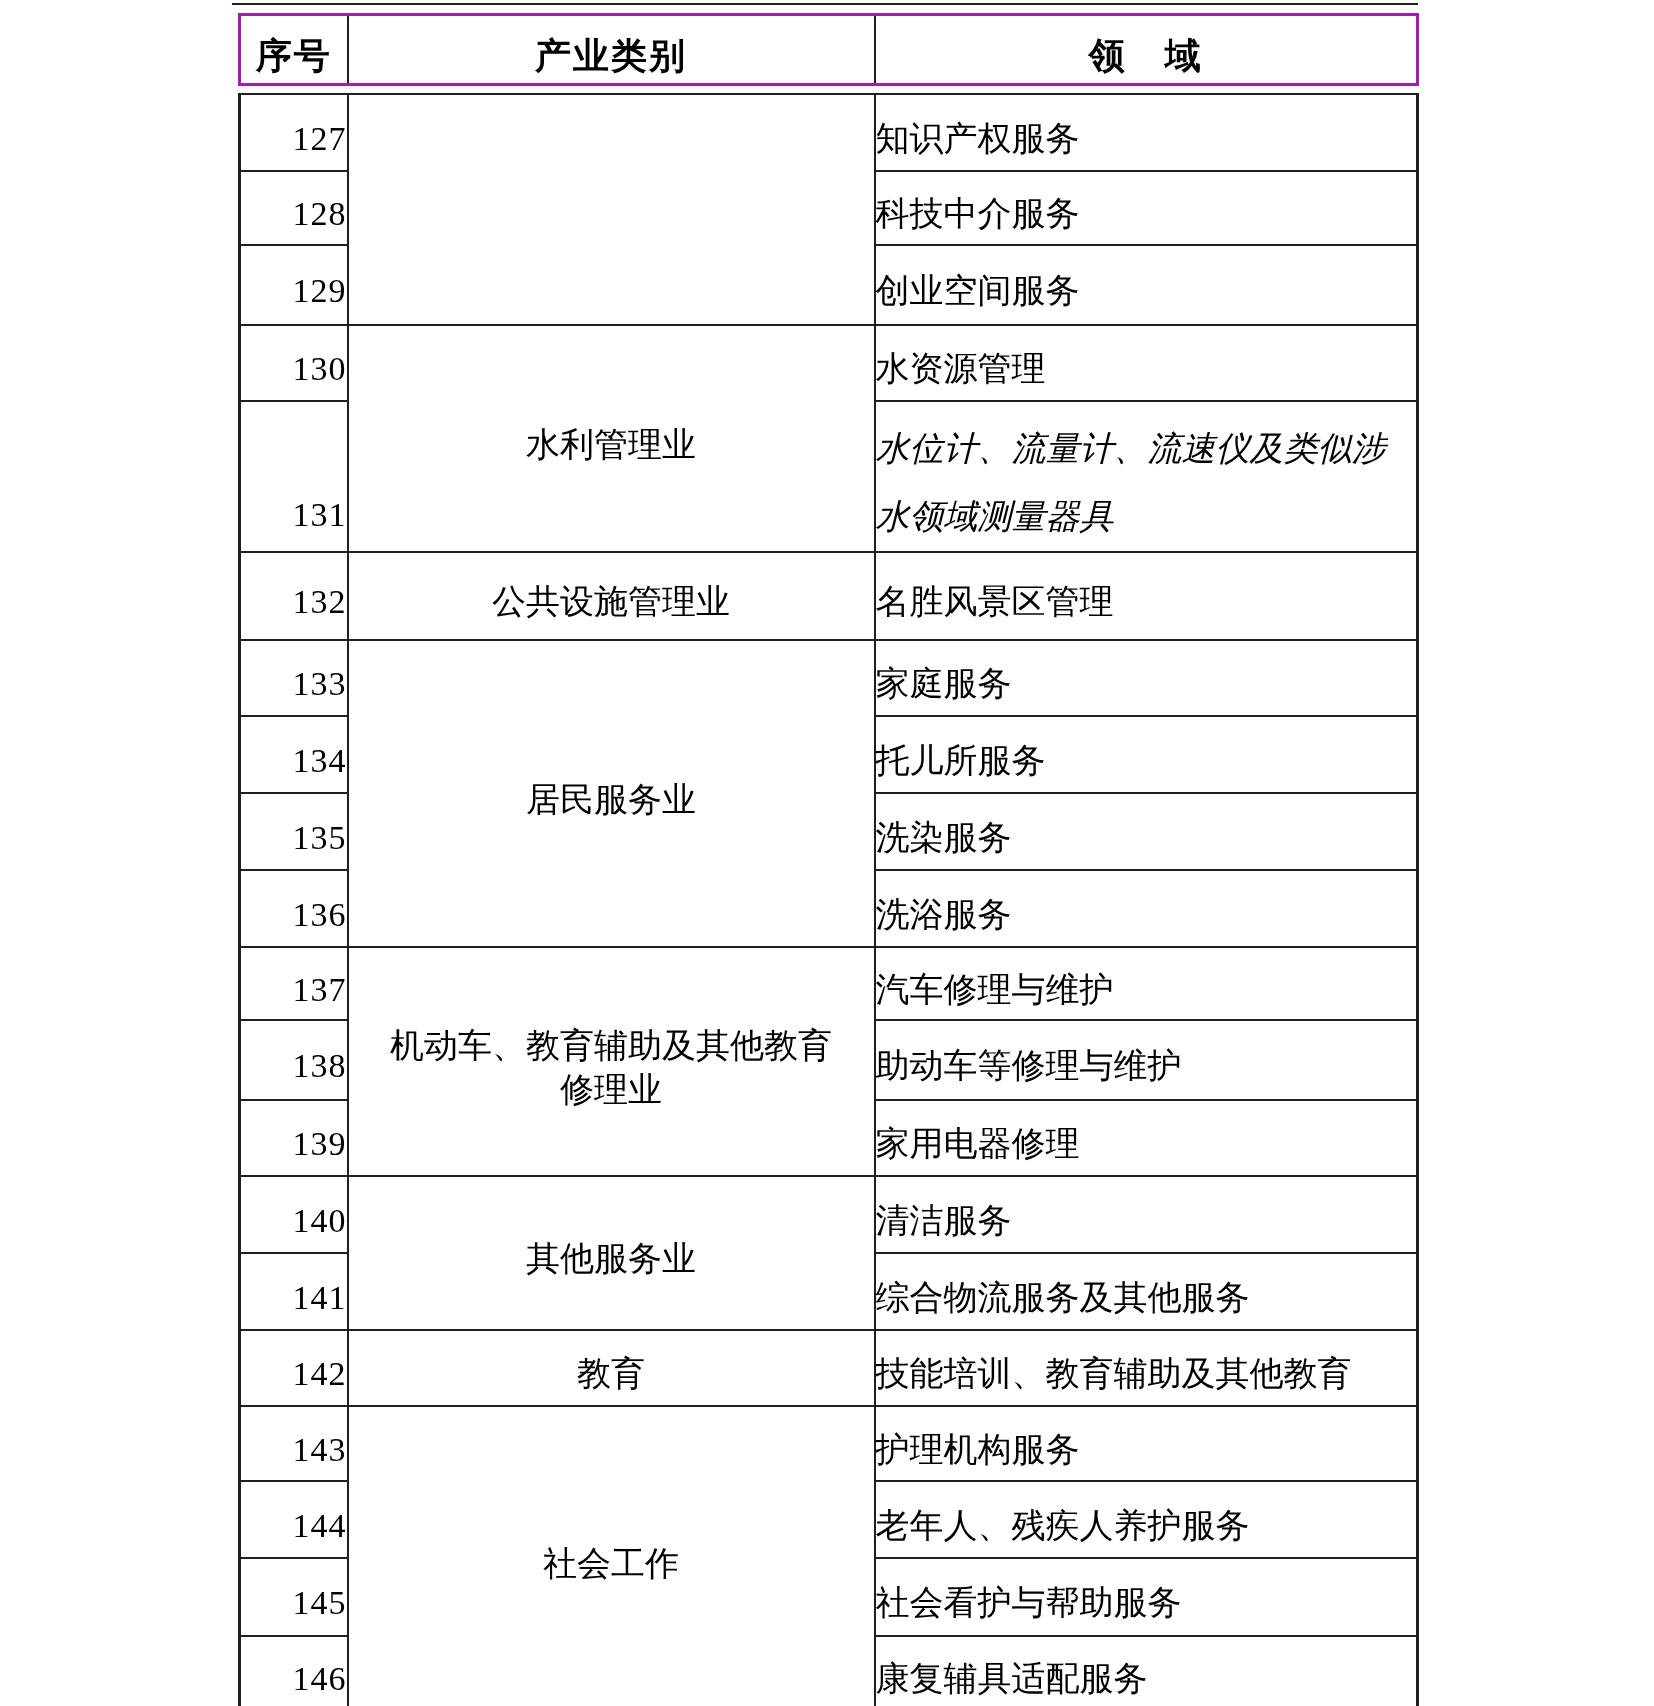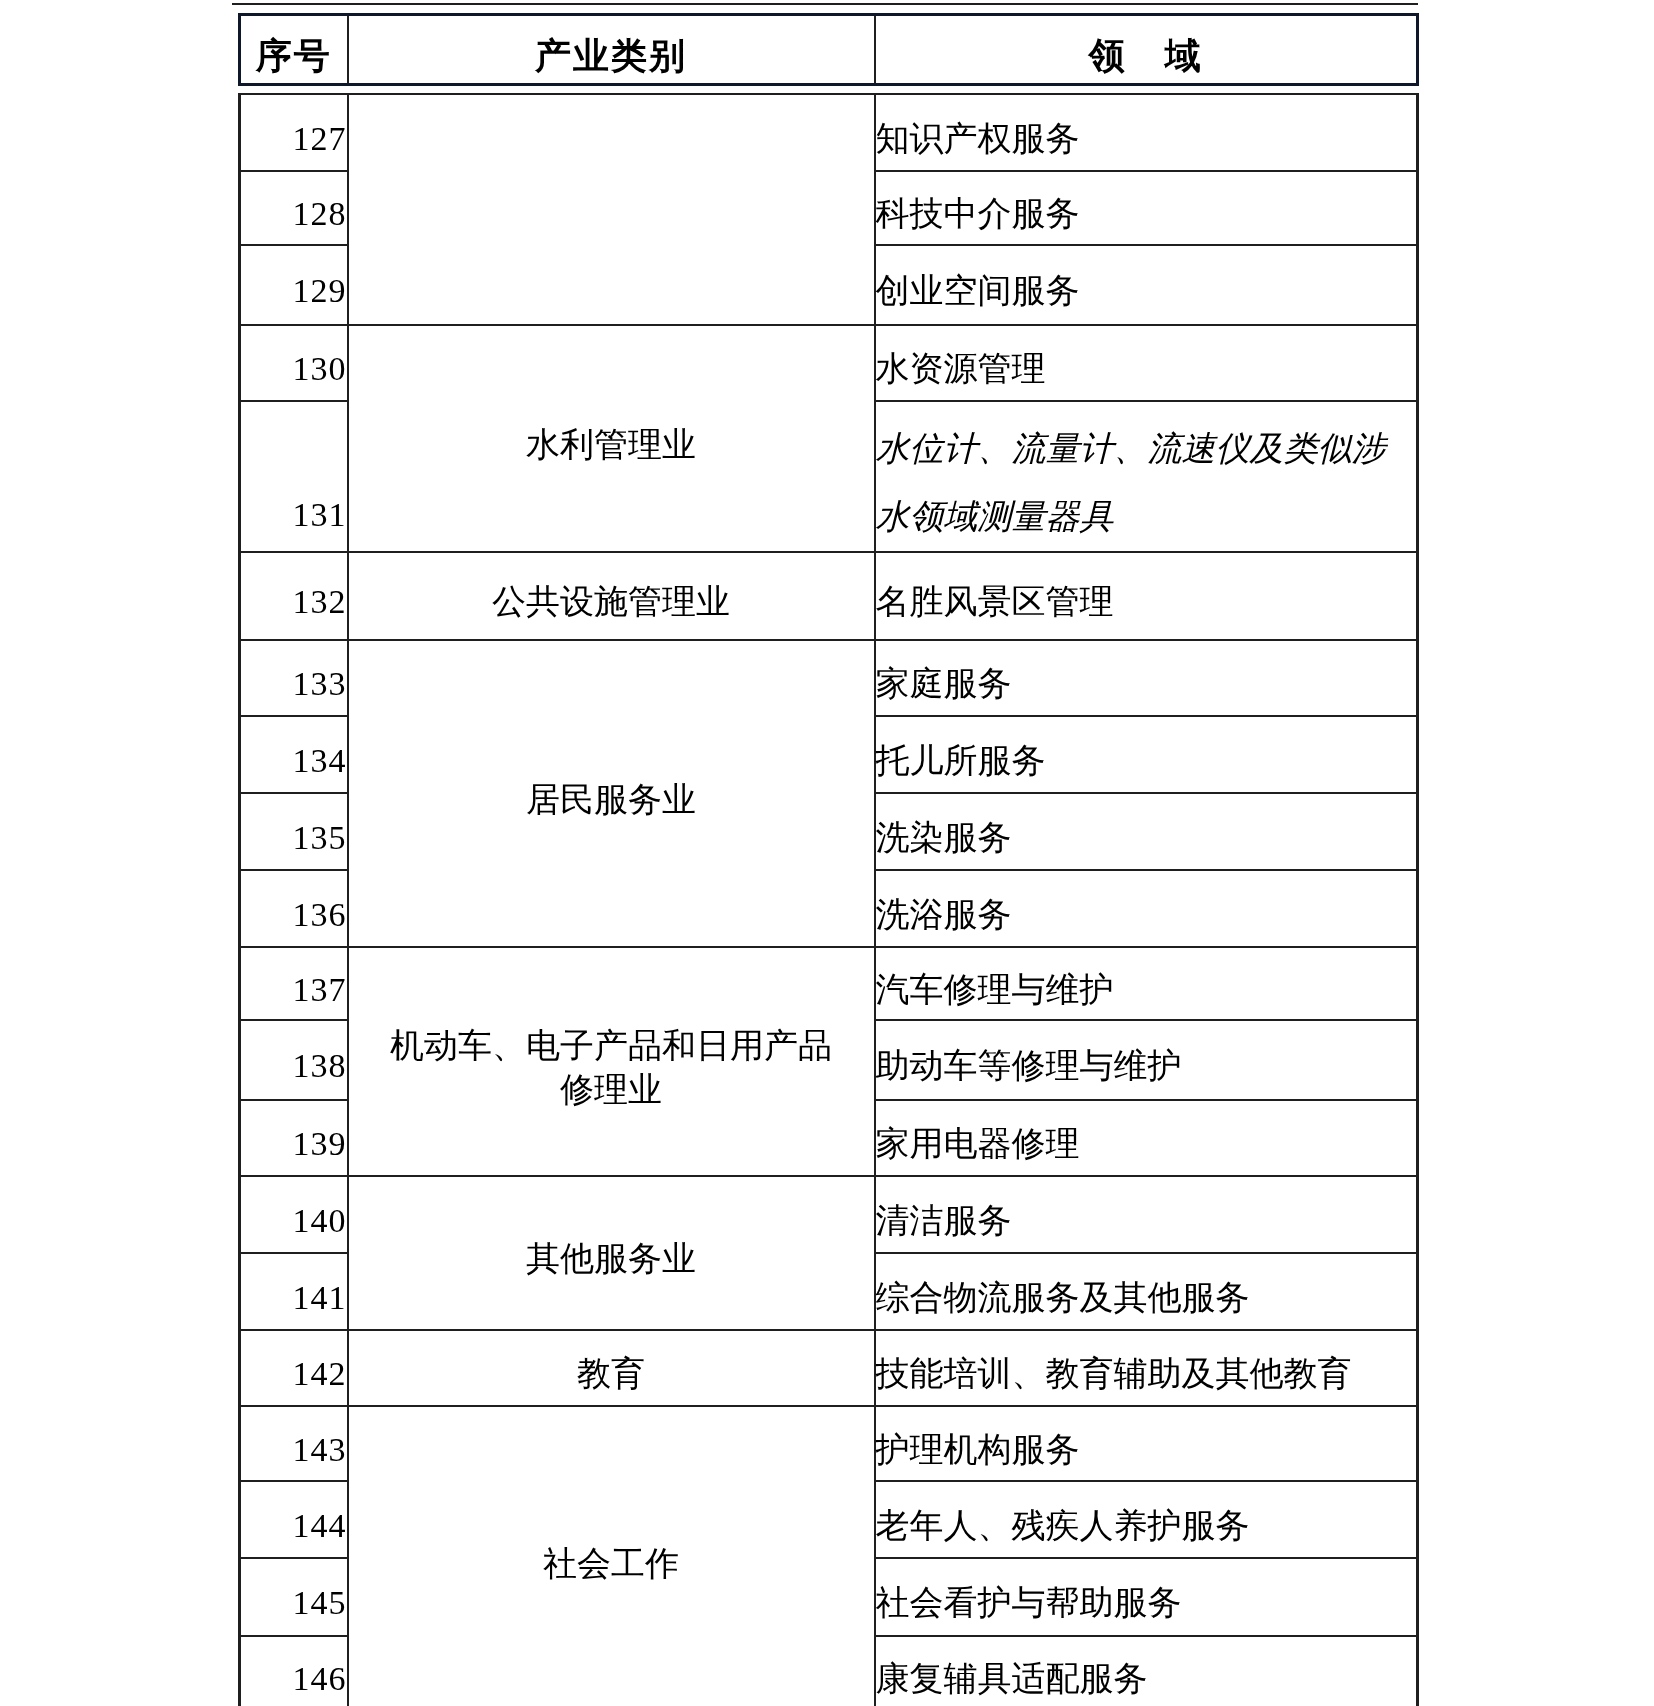--- a/index.html
+++ b/index.html
@@ -26,21 +26,21 @@
     left: 238px;
     width: 1178px;
     border-collapse: collapse;
     table-layout: fixed;
   }
   col.c1 { width: 108px; }
   col.c2 { width: 527px; }
   col.c3 { width: 543px; }
 
   
-  table.head-t { top: 13px; border: 3px solid #0f172a; }
+  table.head-t { top: 13px; border: 3px solid #a21caf; }
   table.head-t td {
     border: 2px solid #1f1f1f;
     text-align: center;
     vertical-align: middle;
     padding-top: 14px;
     font-family: "Liberation Sans", "DejaVu Sans", sans-serif;
     font-weight: 700;
     font-size: 36px;
     letter-spacing: 2px;
   }
@@ -154,21 +154,21 @@
       <td class="num">135</td>
       <td class="field">洗染服务</td>
     </tr>
     <tr style="height:77px">
       <td class="num">136</td>
       <td class="field">洗浴服务</td>
     </tr>
 
     <tr style="height:73px">
       <td class="num">137</td>
-      <td class="cat" rowspan="3">机动车、电子产品和日用产品
+      <td class="cat" rowspan="3">机动车、教育辅助及其他教育
 修理业</td>
       <td class="field">汽车修理与维护</td>
     </tr>
     <tr style="height:80px">
       <td class="num">138</td>
       <td class="field">助动车等修理与维护</td>
     </tr>
     <tr style="height:76px">
       <td class="num">139</td>
       <td class="field">家用电器修理</td>

